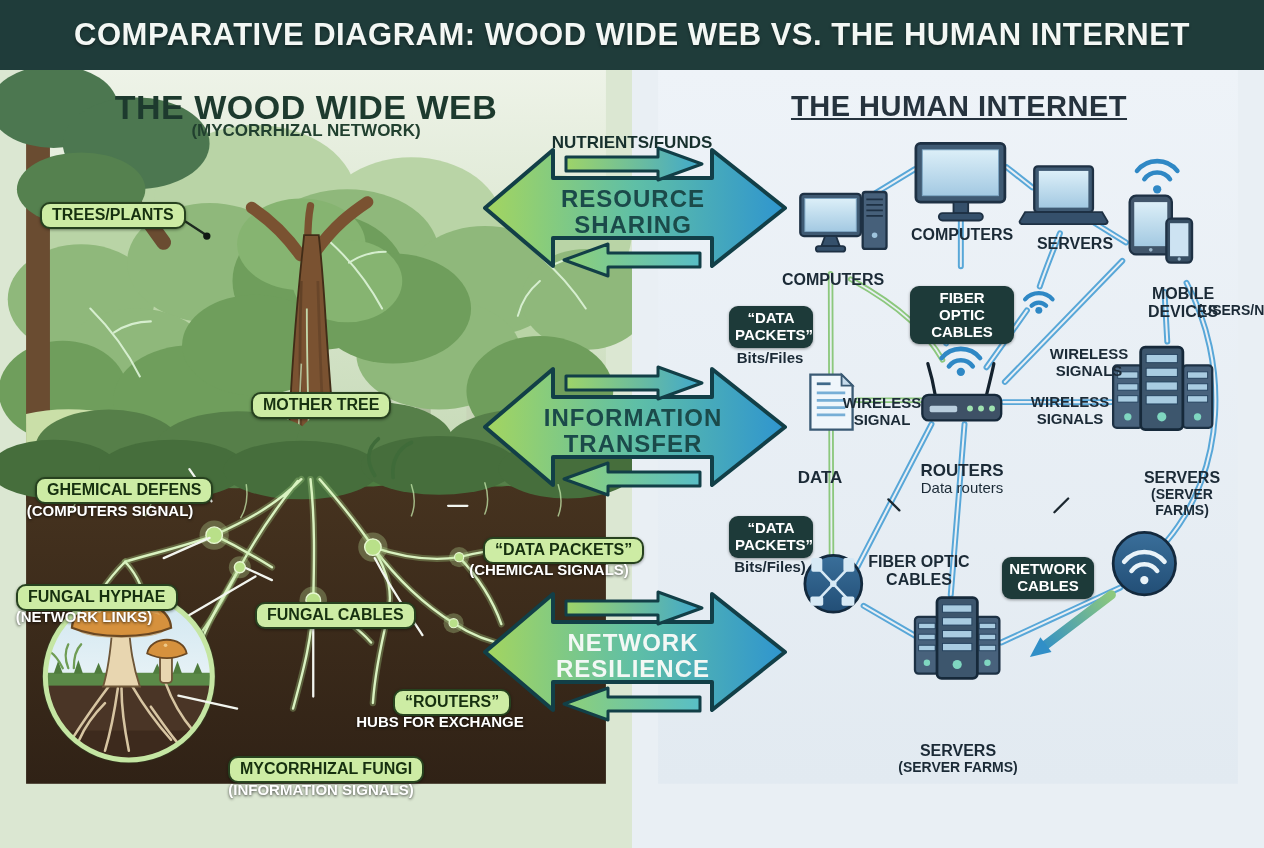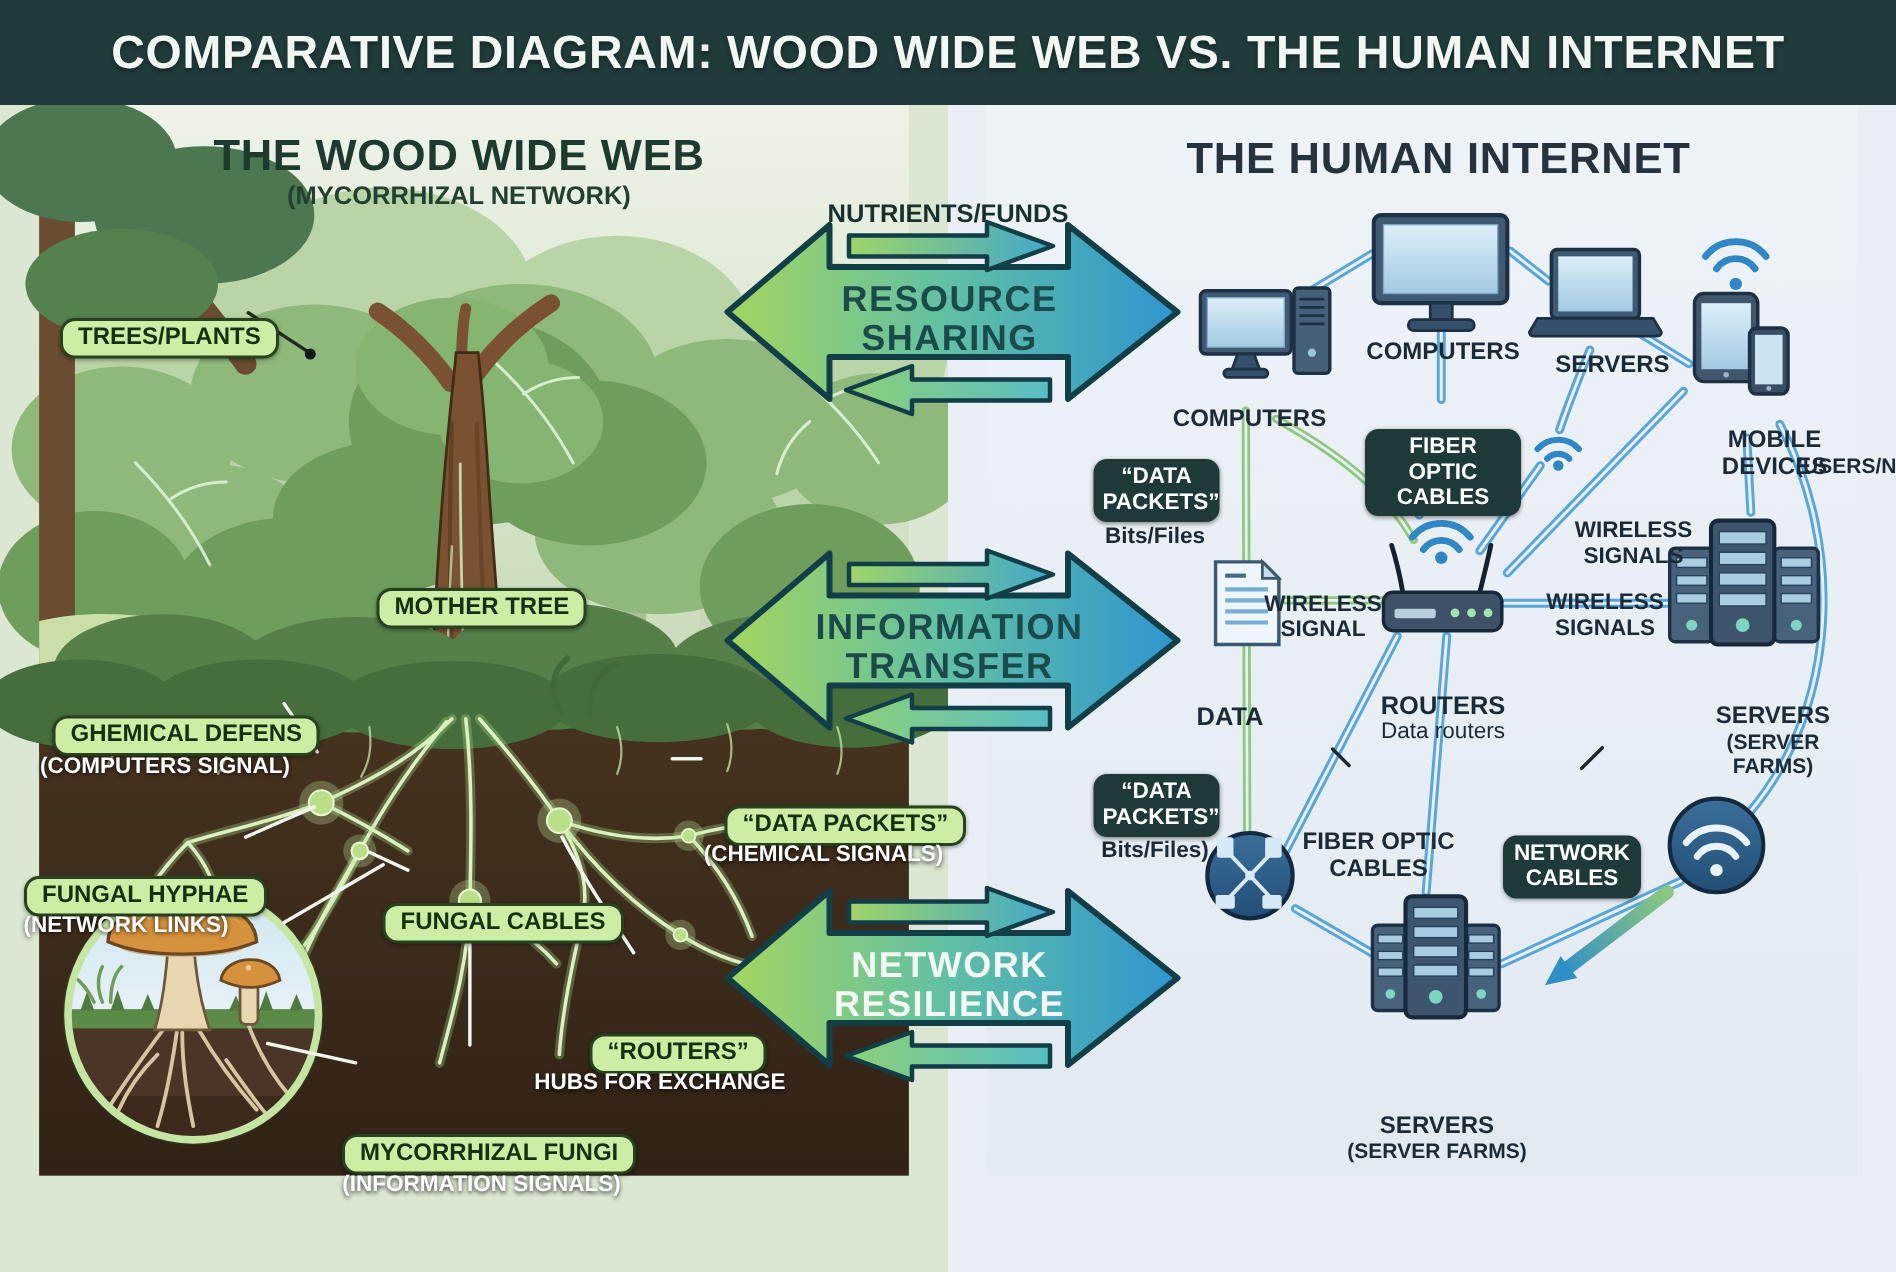--- a/index.html
+++ b/index.html
@@ -19,23 +19,23 @@
   .ctr{transform:translateX(-50%);text-align:center;}
   .pill{background:var(--pill-bg,#cdeca4);border:2.5px solid var(--pill-border,#27421f);
         border-radius:10px;padding:2px 10px 3px;font-size:16px;color:#16300f;
         white-space:nowrap;box-shadow:0 1px 3px rgba(0,0,0,.4);}
   .wsub{color:#ffffff;font-size:15px;text-shadow:0 1px 3px rgba(0,0,0,.75);white-space:nowrap;}
   .badge{background:var(--badge-bg,#1d3a39);color:#fff;border-radius:9px;padding:4px 6px;
          font-size:15px;text-align:center;box-shadow:0 1px 3px rgba(0,0,0,.4);}
   .dev{color:#1b2a36;font-size:16px;text-align:center;}
   .dev-sub{color:#1b2a36;font-size:14px;font-weight:bold;text-align:center;}
   .plain{font-weight:normal;}
-  .h-left{color:#1d3a2e;font-size:29px;letter-spacing:.5px;white-space:nowrap;text-align:right;}
+  .h-left{color:#1d3a2e;font-size:34px;letter-spacing:.5px;white-space:nowrap;text-align:right;}
   .h-left-sub{color:#21402f;font-size:17px;white-space:nowrap;}
-  .h-right{color:#26333e;font-size:29px;letter-spacing:.5px;white-space:nowrap;}
+  .h-right{color:#26333e;font-size:29px;letter-spacing:.5px;white-space:nowrap;text-decoration:underline;}
   .nutrients{color:#17302d;font-size:17px;white-space:nowrap;}
 
   
   .glow{stroke:#a8d487;stroke-opacity:.33;stroke-width:7;fill:none;stroke-linecap:round;}
   .vein{stroke:#d9f2c0;stroke-width:2.6;fill:none;stroke-linecap:round;}
   .vein2{stroke:#c6e8ab;stroke-width:1.6;fill:none;stroke-linecap:round;opacity:.75;}
   .leafvein{stroke:#def4d8;stroke-width:2.2;fill:none;stroke-linecap:round;opacity:.9;}
   .wlead{stroke:#f2f5ef;stroke-width:2.5;fill:none;stroke-linecap:round;}
   .blead{stroke:#1d2a20;stroke-width:2.5;fill:none;stroke-linecap:round;}
   .bline{stroke:#58a7d8;stroke-width:6.5;fill:none;stroke-linecap:round;}
@@ -464,21 +464,21 @@
       <text class="arrow-text" x="633" y="651" fill="#f3f8f5">NETWORK</text>
       <text class="arrow-text" x="633" y="677" fill="#f3f8f5">RESILIENCE</text>
     </g>
   </svg>
 
   <div class="lbl ctr h-left" style="left:306px;top:88px">THE WOOD WIDE WEB</div>
   <div class="lbl ctr h-left-sub" style="left:306px;top:121px">(MYCORRHIZAL NETWORK)</div>
   <div class="lbl ctr h-right" style="left:959px;top:90px">THE HUMAN INTERNET</div>
   <div class="lbl ctr nutrients" style="left:632px;top:133px">NUTRIENTS/FUNDS</div>
 
-  <div class="lbl pill" style="left:40px;top:212px">TREES/PLANTS</div>
+  <div class="lbl pill" style="left:40px;top:202px">TREES/PLANTS</div>
   <div class="lbl pill" style="left:251px;top:392px">MOTHER TREE</div>
   <div class="lbl pill" style="left:35px;top:477px">GHEMICAL DEFENS</div>
   <div class="lbl ctr wsub" style="left:110px;top:503px">(COMPUTERS SIGNAL)</div>
   <div class="lbl pill" style="left:16px;top:584px">FUNGAL HYPHAE</div>
   <div class="lbl ctr wsub" style="left:84px;top:609px">(NETWORK LINKS)</div>
   <div class="lbl pill" style="left:255px;top:602px">FUNGAL CABLES</div>
   <div class="lbl pill" style="left:483px;top:537px">“DATA PACKETS”</div>
   <div class="lbl ctr wsub" style="left:549px;top:562px">(CHEMICAL SIGNALS)</div>
   <div class="lbl pill" style="left:393px;top:689px">“ROUTERS”</div>
   <div class="lbl ctr wsub" style="left:440px;top:714px">HUBS FOR EXCHANGE</div>

